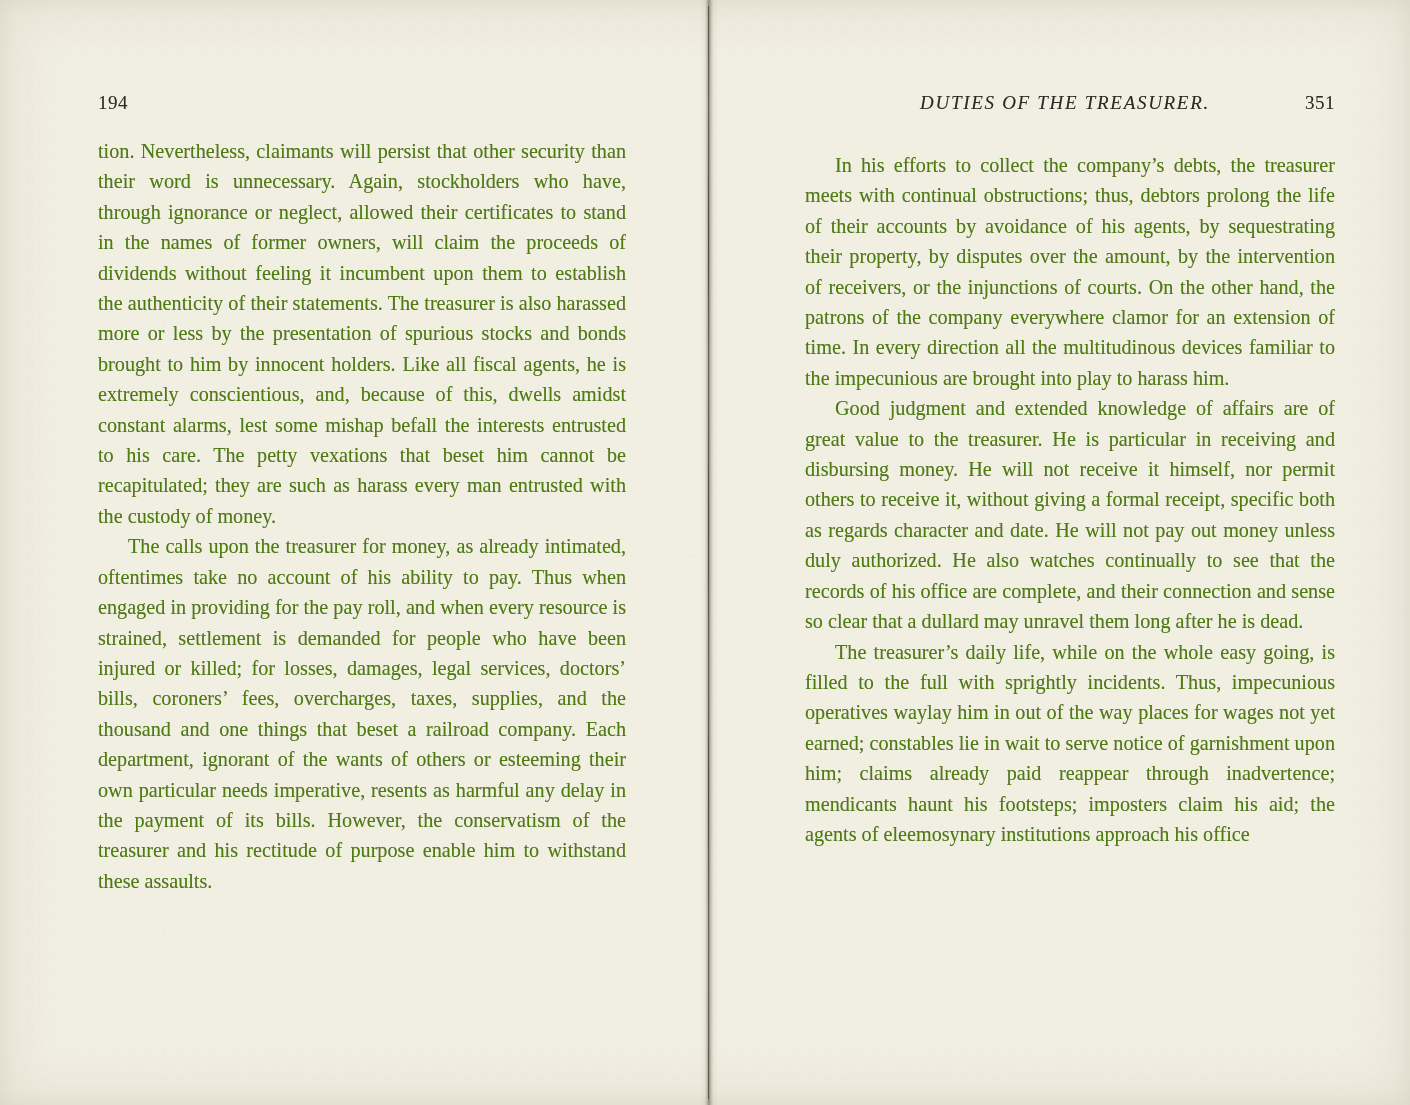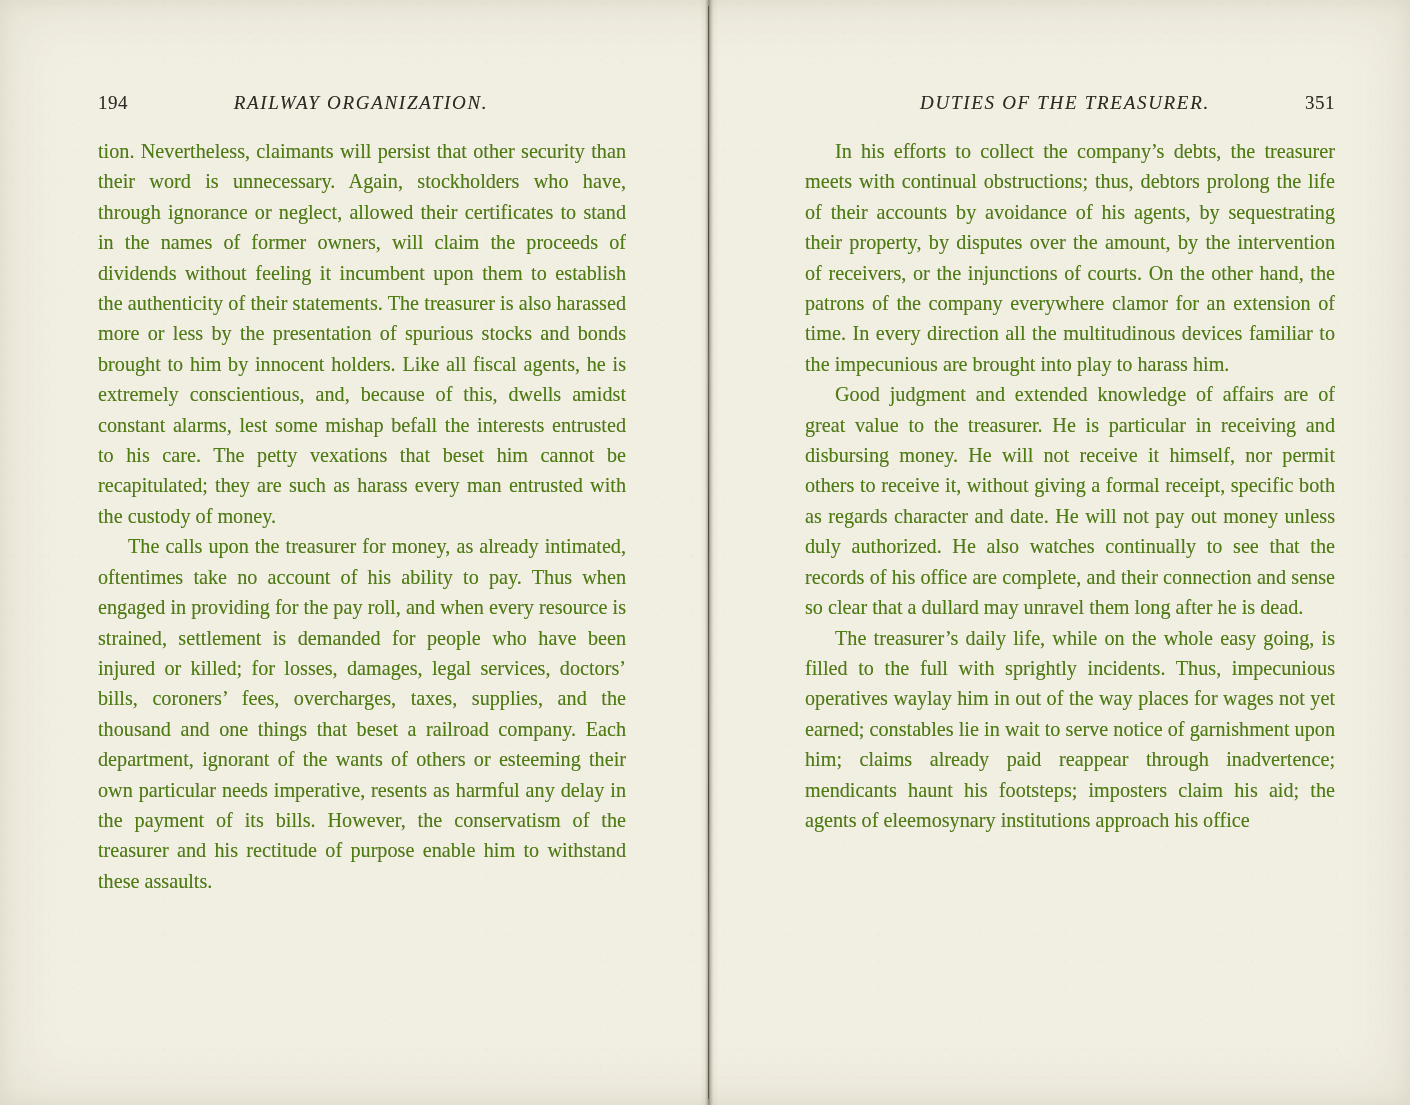--- a/index.html
+++ b/index.html
@@ -131,21 +131,21 @@
     position: absolute;
     top: 136px;
     font-size: 20.2px;
     line-height: 30.4px;
     color: #4d7c0f;
     text-align: justify;
     text-justify: inter-word;
     -webkit-font-smoothing: antialiased;
   }
   #page-left  .textblock { left: 98px; width: 528px; }
-  #page-right .textblock { left: 98px; width: 530px; }
+  #page-right .textblock { left: 98px; width: 530px; margin-top: 14px; }
 
   .textblock p {
     margin: 0;
     text-indent: 30px;
   }
   .textblock p.cont {
     text-indent: 0;
   }
   
   .textblock p:last-child { }
@@ -157,21 +157,20 @@
 </style>
 </head>
 <body>
 
 <div id="scan">
 
   <div class="page" id="page-left">
 
     <div class="running-head">
       <span class="folio folio-left">194</span>
-      <span class="head-title head-left">RAILWAY ORGANIZATION.</span>
     </div>
 
     <div class="textblock">
       <p class="cont">tion.  Nevertheless, claimants will persist that other security than their word is unnecessary. Again, stockholders who have, through ignorance or neglect, allowed their certificates to stand in the names of former owners, will claim the proceeds of dividends without feeling it incumbent upon them to establish the authenticity of their statements.  The treasurer is also harassed more or less by the presentation of spurious stocks and bonds brought to him by innocent holders.  Like all fiscal agents, he is extremely conscientious, and, because of this, dwells amidst constant alarms, lest some mishap befall the interests entrusted to his care.  The petty vexations that beset him cannot be recapitulated; they are such as harass every man entrusted with the custody of money.</p>
       <p>The calls upon the treasurer for money, as already intimated, oftentimes take no account of his ability to pay.  Thus when engaged in providing for the pay roll, and when every resource is strained, settlement is demanded for people who have been injured or killed; for losses, damages, legal services, doctors’ bills, coroners’ fees, overcharges, taxes, supplies, and the thousand and one things that beset a railroad company.  Each department, ignorant of the wants of others or esteeming their own particular needs imperative, resents as harmful any delay in the payment of its bills.  However, the conservatism of the treasurer and his rectitude of purpose enable him to withstand these assaults.</p>
     </div>
 
   </div>
 
   <div class="page" id="page-right">

